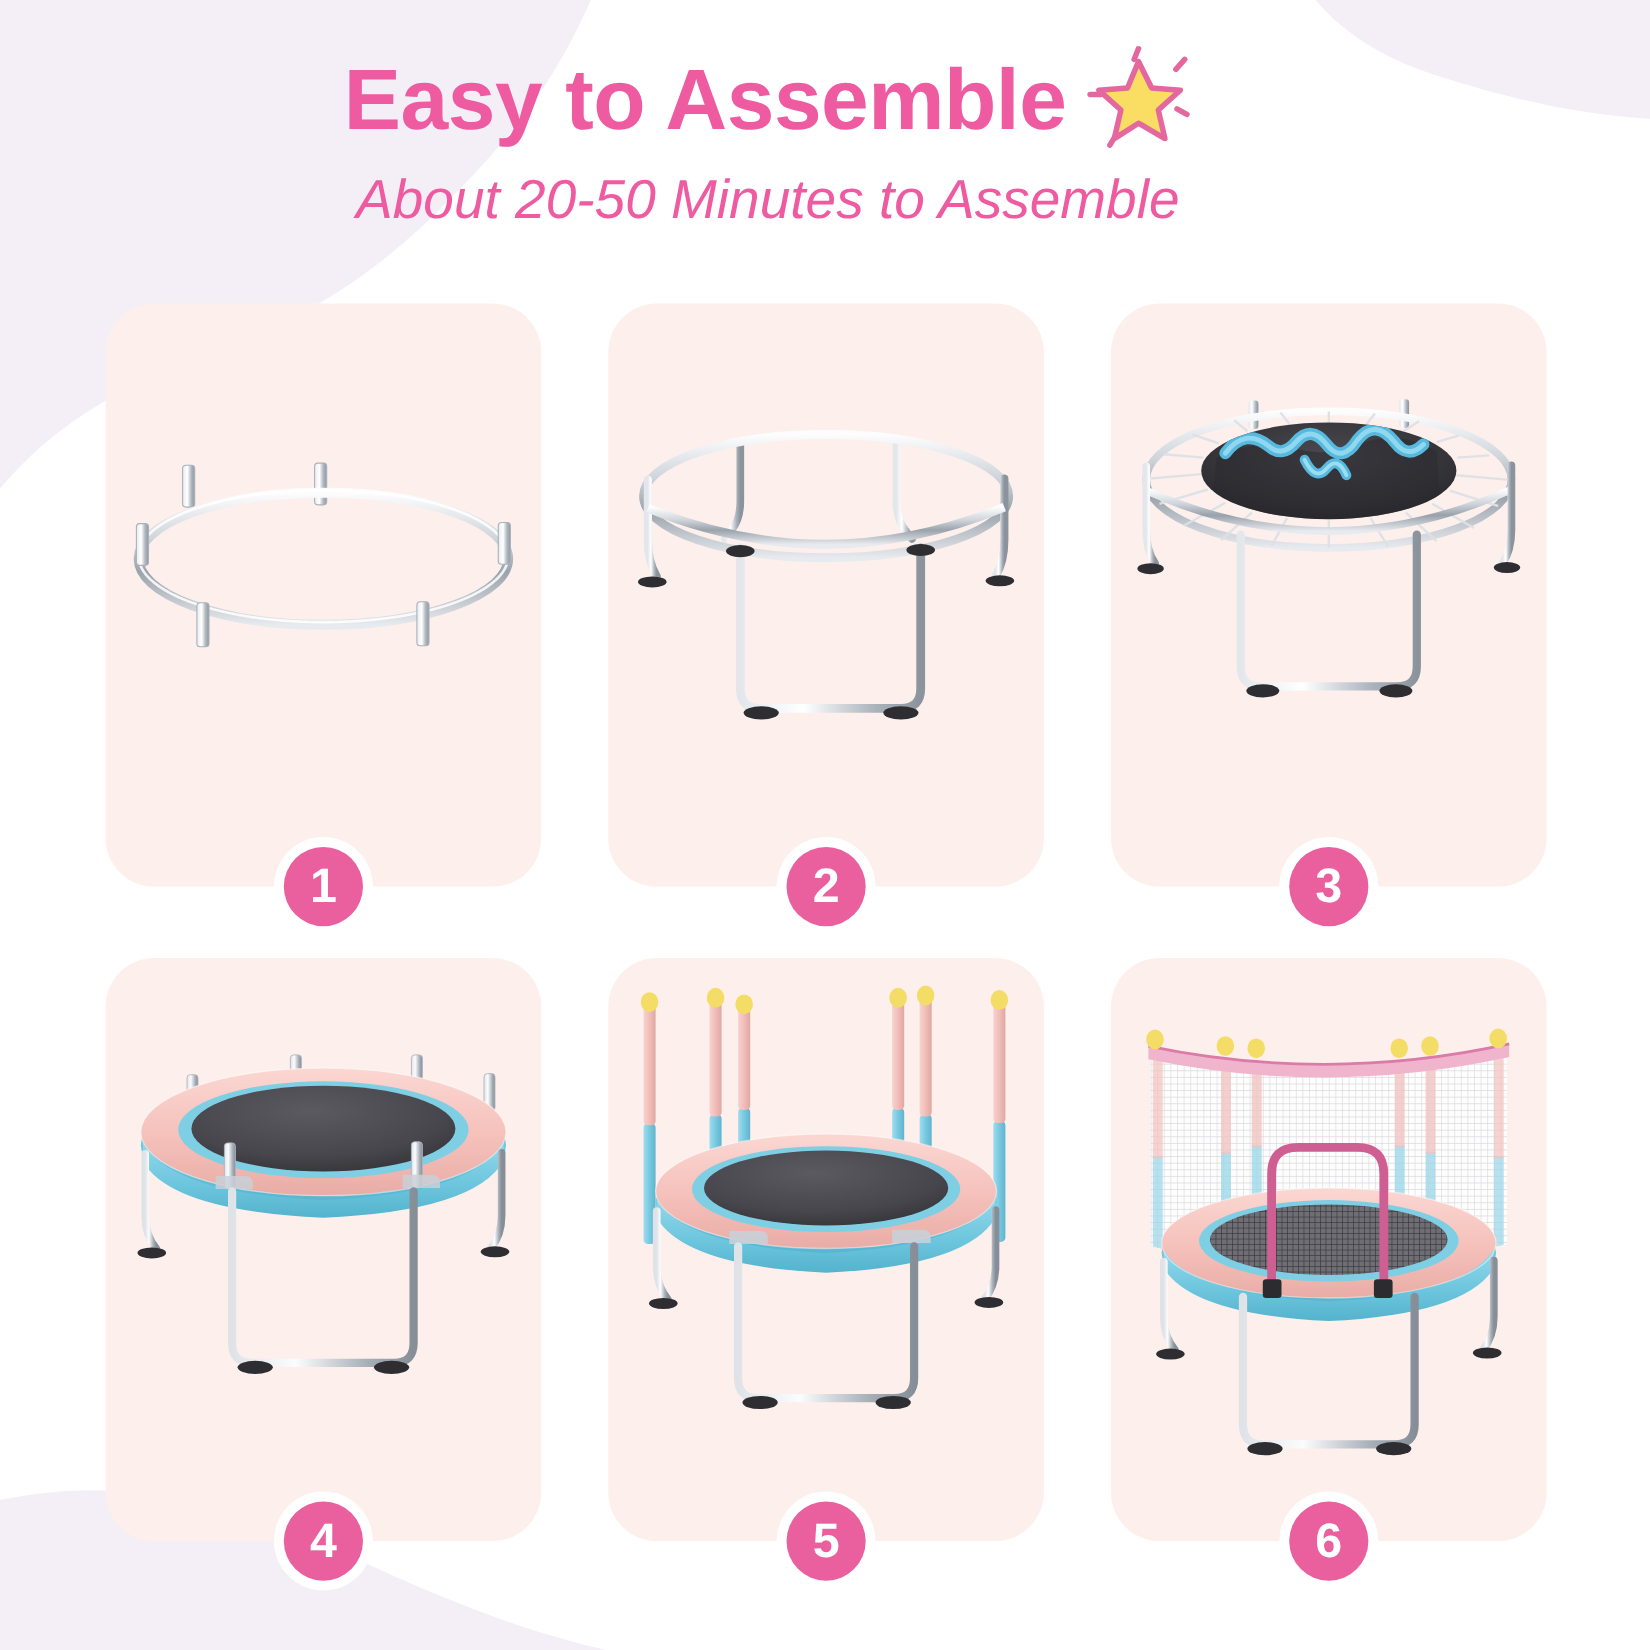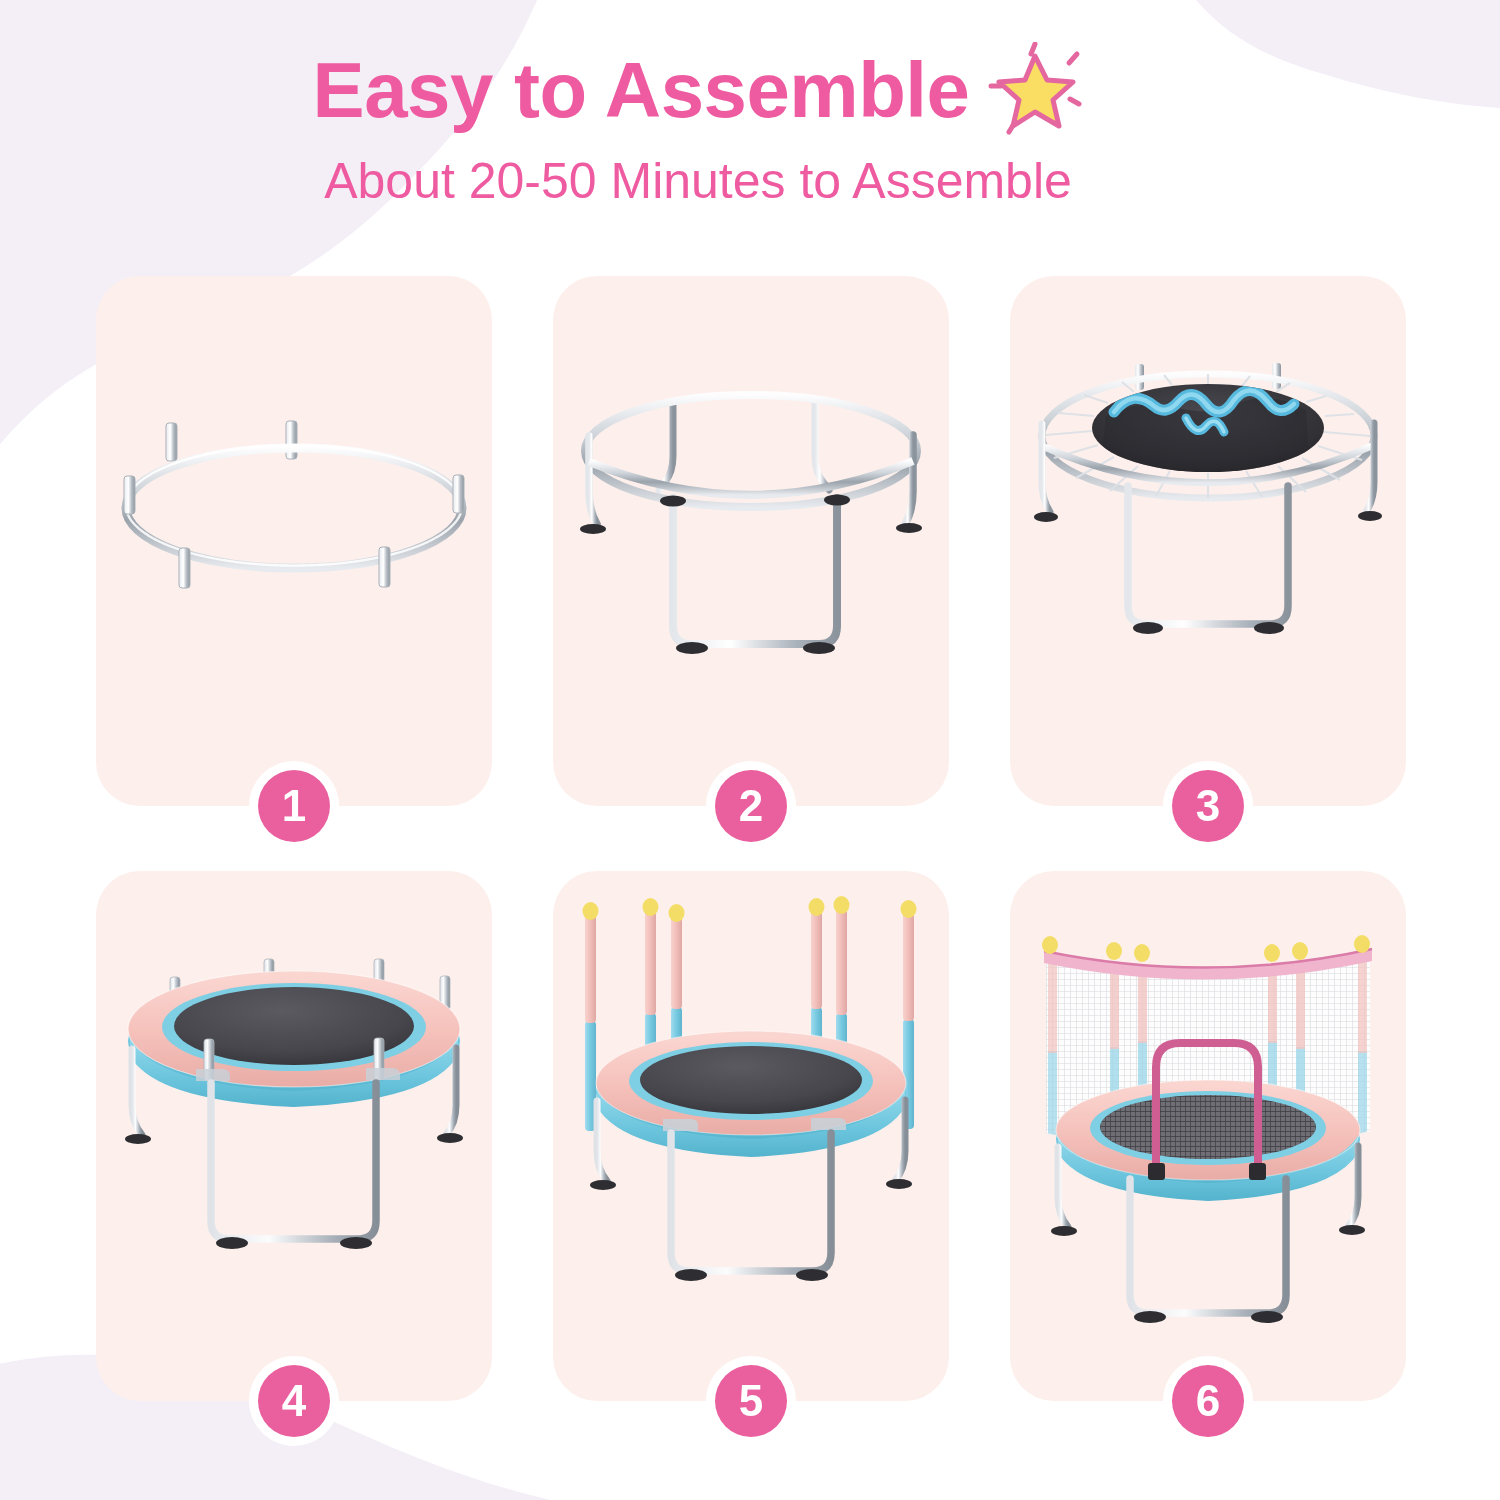--- a/index.html
+++ b/index.html
@@ -49,20 +49,21 @@
     line-height: 1;
     white-space: nowrap;
   }
   #star-icon { display: block; }
   #subtitle {
     margin-top: 18px;
     font-size: 50px;
     color: #ee5ba0;
     line-height: 1;
     white-space: nowrap;
+    font-style: italic;
   }
 
   
   #steps-grid {
     position: absolute;
     top: 276px;
     left: 96px;
     width: 1310px;
     display: grid;
     grid-template-columns: repeat(3, 396px);

